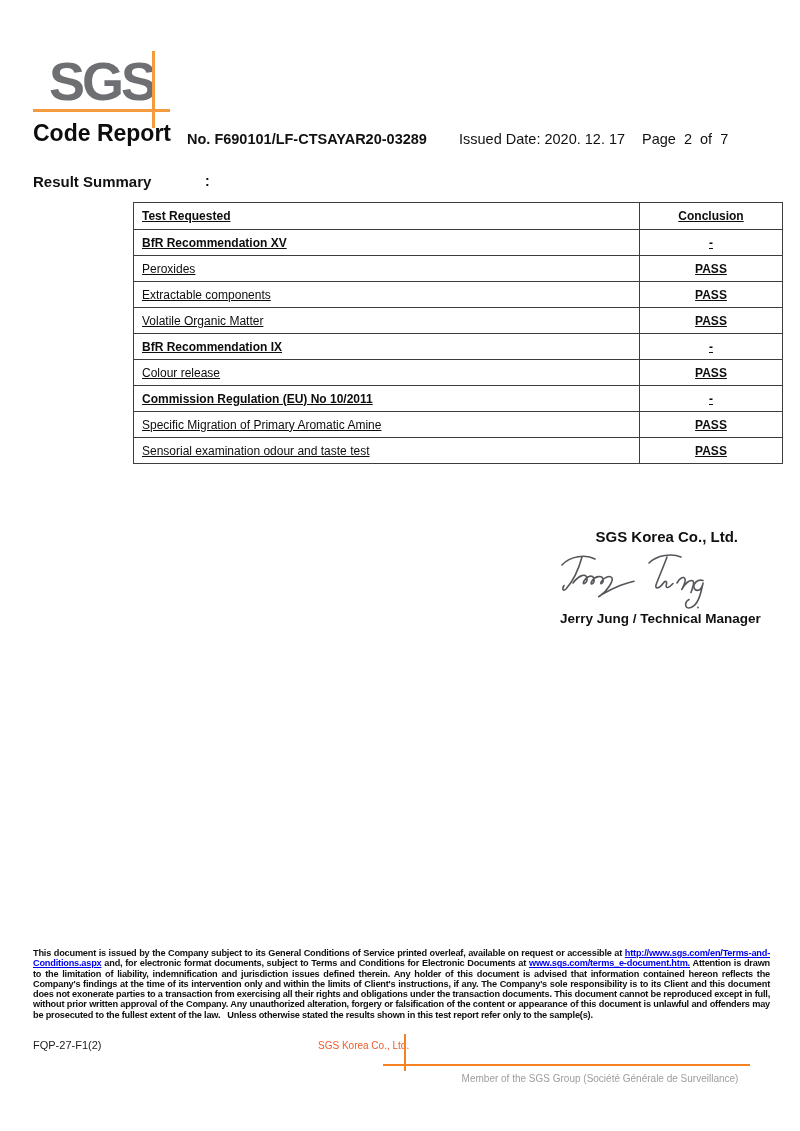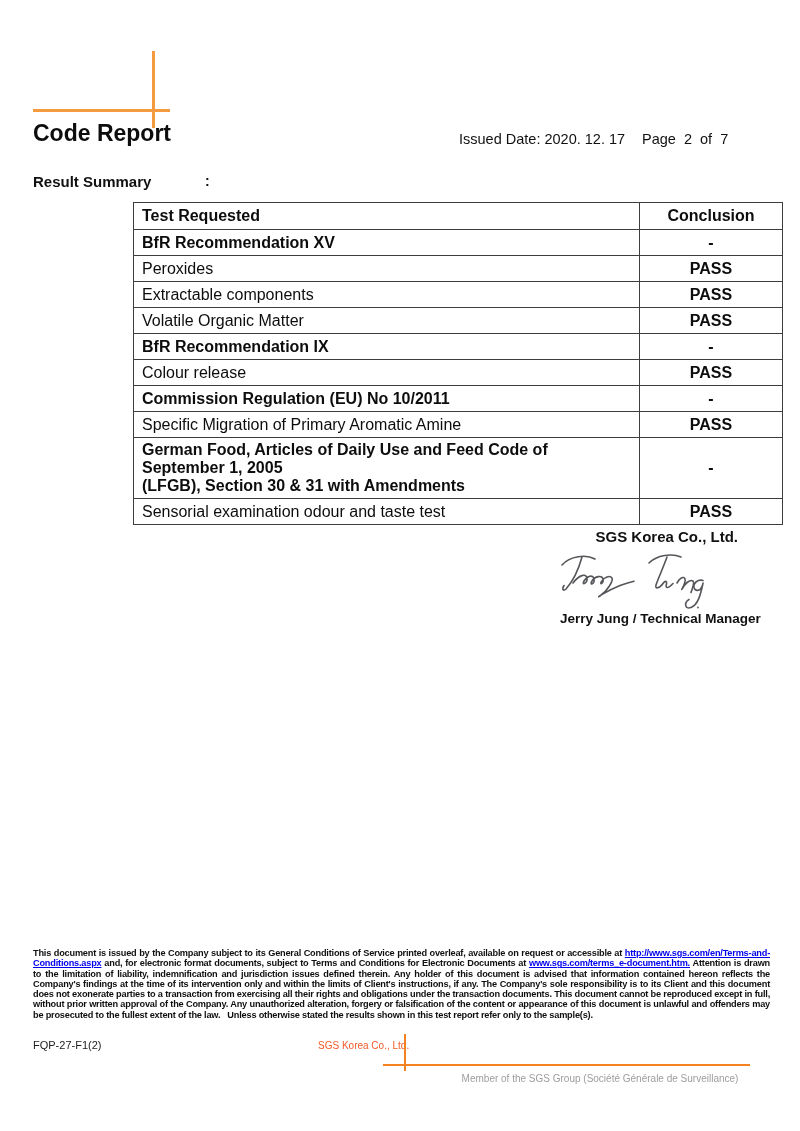--- a/index.html
+++ b/index.html
@@ -20,21 +20,21 @@
   .report-no{left:187px;top:131px;font-size:14.5px;font-weight:bold;}
   .issued-date{left:459px;top:131px;font-size:14.5px;}
   .page-indicator{left:642px;top:131px;font-size:14.5px;white-space:pre;}
 
   .result-summary{left:33px;top:173px;font-size:15px;font-weight:bold;}
   .result-colon{left:205px;top:173px;font-size:14px;font-weight:bold;}
 
   
   .results-table{
     position:absolute;left:133px;top:202px;width:631px;
-    border-collapse:collapse;table-layout:fixed;font-size:16px;color:#0d0d0d;
+    border-collapse:collapse;table-layout:fixed;font-size:12px;color:#0d0d0d;text-decoration:underline;
   }
   .results-table th,.results-table td{border:1.5px solid #3d3d3d;padding:3px 8px;vertical-align:middle;}
   .results-table tr{height:26px;}
   .results-table .col-test{width:489px;text-align:left;white-space:pre-line;}
   .results-table .col-concl{width:126px;text-align:center;font-weight:bold;}
   .results-table th{font-weight:bold;}
 
   
   .sig-company{left:438px;top:528px;width:300px;text-align:right;font-size:15px;font-weight:bold;}
   .sig-svg{left:548px;top:548px;}
@@ -57,24 +57,26 @@
   .footer-vline{left:404px;top:1034px;width:2px;height:37px;background:#F58220;}
   .footer-address-block{left:413px;top:1038px;font-size:10px;line-height:13.5px;color:#9d9d9d;}
   .footer-hline{left:383px;top:1064px;width:367px;height:2px;background:#F58220;}
   .footer-member{left:450px;top:1073px;width:300px;text-align:center;font-size:10px;color:#9d9d9d;}
 </style>
 </head>
 <body>
 
 <div class="page">
 
+  <div class="abs logo-text">SGS</div>
   <div class="abs logo-hline"></div>
   <div class="abs logo-vline"></div>
 
   <div class="abs page-title">Code Report</div>
+  <div class="abs report-no">No. F690101/LF-CTSAYAR20-03289</div>
   <div class="abs issued-date">Issued Date: 2020. 12. 17</div>
   <div class="abs page-indicator">Page  2  of  7</div>
 
   <div class="abs result-summary">Result Summary</div>
   <div class="abs result-colon">:</div>
 
   <table class="results-table">
     <tbody>
       <tr style="height:27px;">
         <th class="col-test">Test Requested</th>
@@ -105,25 +107,20 @@
         <td class="col-concl">PASS</td>
       </tr>
       <tr>
         <td class="col-test b">Commission Regulation (EU) No 10/2011</td>
         <td class="col-concl">-</td>
       </tr>
       <tr>
         <td class="col-test">Specific Migration of Primary Aromatic Amine</td>
         <td class="col-concl">PASS</td>
       </tr>
-      <tr style="height:40px;">
-        <td class="col-test b">German Food, Articles of Daily Use and Feed Code of September 1, 2005
- (LFGB), Section 30 &amp; 31 with Amendments</td>
-        <td class="col-concl">-</td>
-      </tr>
       <tr>
         <td class="col-test">Sensorial examination odour and taste test</td>
         <td class="col-concl">PASS</td>
       </tr>
     </tbody>
   </table>
 
   <div class="abs sig-company">SGS Korea Co., Ltd.</div>
   <svg class="abs sig-svg" width="195" height="62" viewBox="0 0 195 62">
     <g fill="none" stroke="#55565a" stroke-width="1.6" stroke-linecap="round" stroke-linejoin="round">

